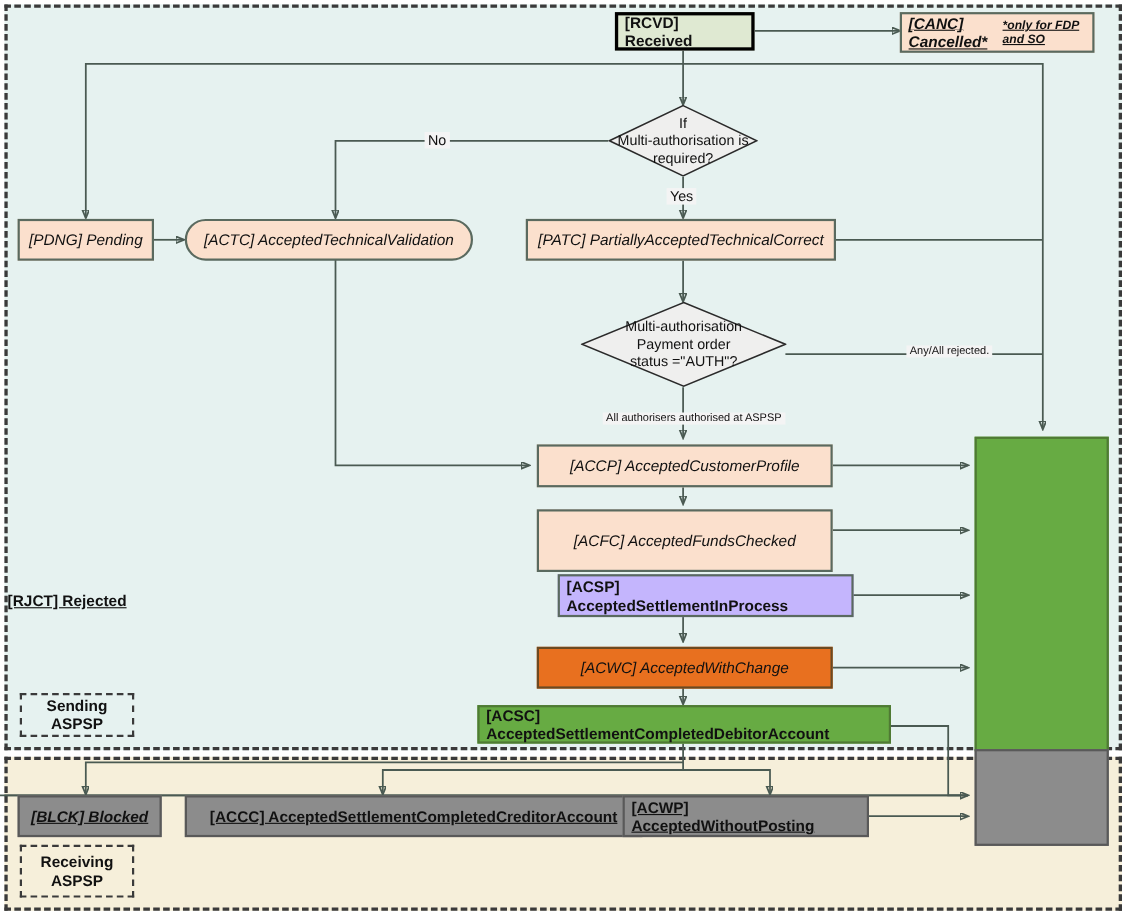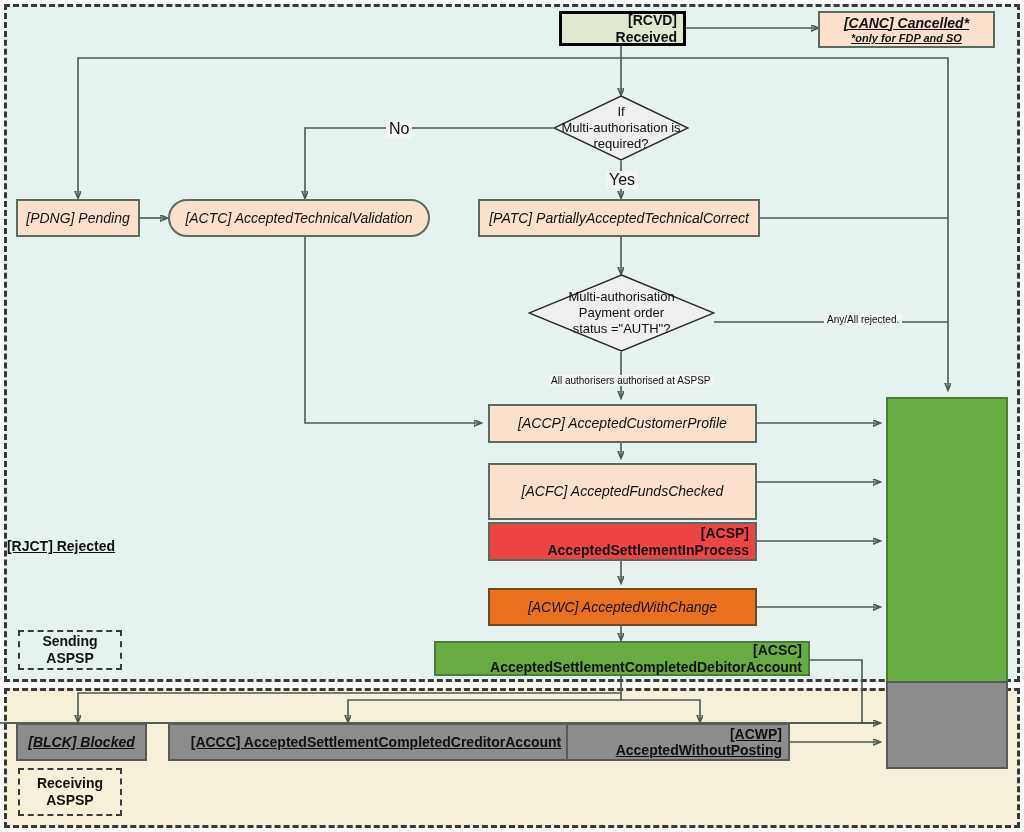--- a/index.html
+++ b/index.html
@@ -29,28 +29,28 @@
     text-align:center;font-weight:bold;font-size:14px;color:#111;
     line-height:1.25;
   }
   .lane-tag.sending{left:18px;top:630px;width:104px;height:40px;}
   .lane-tag.receiving{left:18px;top:768px;width:104px;height:48px;}
 
   
   .node{
     position:absolute;box-sizing:border-box;
     display:flex;align-items:center;justify-content:center;
-    text-align:right;line-height:1.15;
+    text-align:left;line-height:1.15;
     border:2px solid #5a6a5f;
     font-size:14px;color:#111;
     padding:2px 6px;
     z-index:5;
   }
   .peach{background:#fbe0cd;font-style:italic;}
-  .lightgreen{background:#ef4444;font-weight:bold;}
+  .lightgreen{background:#c4b5fd;font-weight:bold;margin-left:19px;}
   .startnode{background:#dfe9d2;font-weight:bold;border:3px solid #000;}
   .orange{background:#e8701f;font-style:italic;color:#111;border:2px solid #6b4a22;}
   .green{background:#67ab43;font-weight:bold;border:2px solid #4f7a34;}
   .gray{background:#8c8c8c;font-weight:bold;border:2px solid #595959;}
   .gray .u,.green .u,.ital-u{text-decoration:underline;}
 
   .node .sub{display:block;font-size:11px;font-style:italic;font-weight:bold;text-decoration:underline;margin-top:1px;}
   .node .main-u{text-decoration:underline;}
 
   
@@ -64,21 +64,21 @@
   .diamond .dtext{
     position:absolute;left:0;top:0;width:100%;height:100%;
     display:flex;align-items:center;justify-content:center;
     text-align:center;font-size:13px;color:#111;line-height:1.25;
     pointer-events:none;
   }
 
   
   .elabel{
     position:absolute;background:#f4f4f4;
-    font-size:16px;color:#111;padding:0 3px;white-space:nowrap;z-index:7;
+    font-size:13px;color:#111;padding:0 3px;white-space:nowrap;z-index:7;
   }
   .elabel.sm{font-size:10px;}
 
   svg#edges{position:absolute;left:0;top:0;width:1024px;height:832px;z-index:2;}
   svg#edges line,svg#edges path,svg#edges polyline{stroke:#4a5a52;stroke-width:1.6;fill:none;}
 </style>
 </head>
 <body>
 
 <div id="stage">
@@ -135,21 +135,21 @@
     <line x1="0" y1="723" x2="880" y2="723" stroke="none"></line>
     <line x1="4" y1="723" x2="880" y2="723" stroke="none"></line>
 
     <line x1="770" y1="742" x2="880" y2="742" marker-end="url(#ah)"></line>
   </svg>
 
   <div class="node startnode" style="left:559px;top:11px;width:127px;height:35px;">
     <span>[RCVD] Received</span>
   </div>
 
-  <div class="node peach" style="left:818px;top:11px;width:177px;height:37px;flex-direction:column;">
+  <div class="node peach" style="left:818px;top:11px;width:177px;height:37px;flex-direction:row;">
     <span class="main-u" style="font-weight:bold;font-size:14px;">[CANC] Cancelled*</span>
     <span class="sub">*only for FDP and SO</span>
   </div>
 
   <div class="node peach" style="left:16px;top:199px;width:124px;height:38px;">
     <span>[PDNG] Pending</span>
   </div>
 
   <div class="node peach" style="left:168px;top:199px;width:262px;height:38px;border-radius:19px;">
     <span>[ACTC] AcceptedTechnicalValidation</span>

